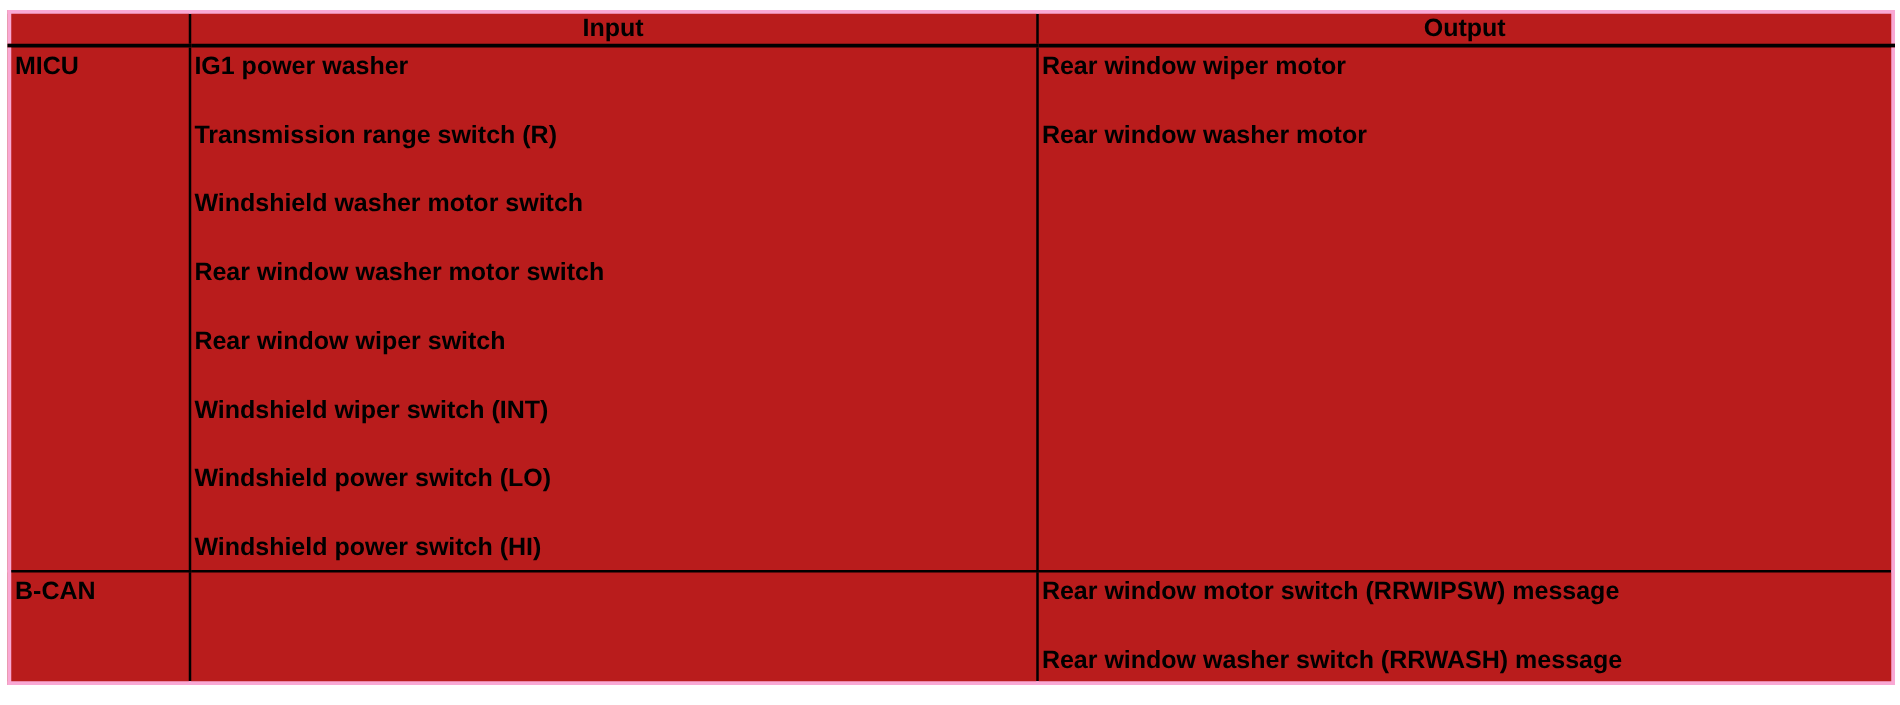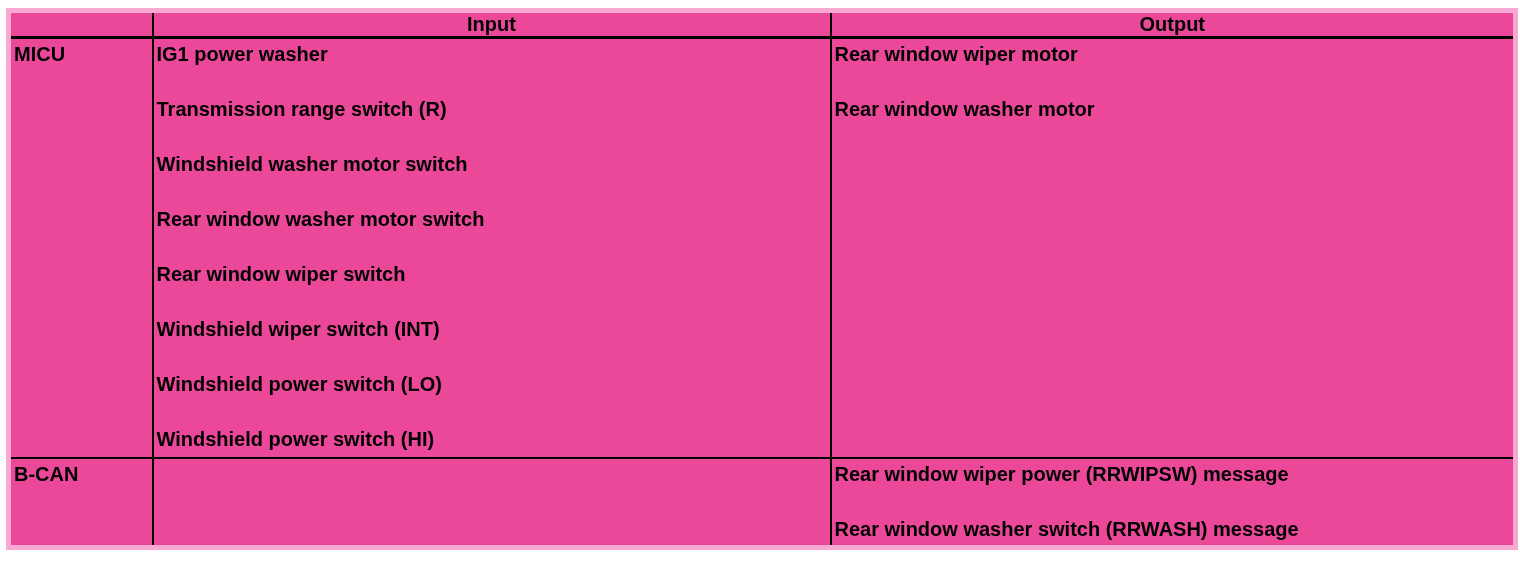--- a/index.html
+++ b/index.html
@@ -17,22 +17,22 @@
     box-sizing: border-box;
     width: 1520px;
     height: 564px;
     padding: 8px 7px 6px 6px;
     background: #ffffff;
   }
   table.io-table {
     border-collapse: collapse;
     table-layout: fixed;
     width: 1507px;
-    border: 5px solid #f9a8d4;
-    background: #ec4899;
+    border: 3px solid #f9a8d4;
+    background: #b91c1c;
   }
   col.col-label  { width: 144px; }
   col.col-input  { width: 678px; }
   col.col-output { width: 685px; }
 
   th, td {
     border: 2px solid #000000;
     box-sizing: border-box;
   }
   thead th {
@@ -92,19 +92,19 @@
           </td>
         <td>
             <div class="cell-line">Rear window wiper motor</div>
             <div class="cell-line">Rear window washer motor</div>
           </td>
       </tr>
       <tr class="row-bcan">
         <td>B-CAN</td>
         <td></td>
         <td>
-            <div class="cell-line">Rear window wiper power (RRWIPSW) message</div>
+            <div class="cell-line">Rear window motor switch (RRWIPSW) message</div>
             <div class="cell-line">Rear window washer switch (RRWASH) message</div>
           </td>
       </tr>
     </tbody>
   </table>
 </div>
 
 </body></html>

